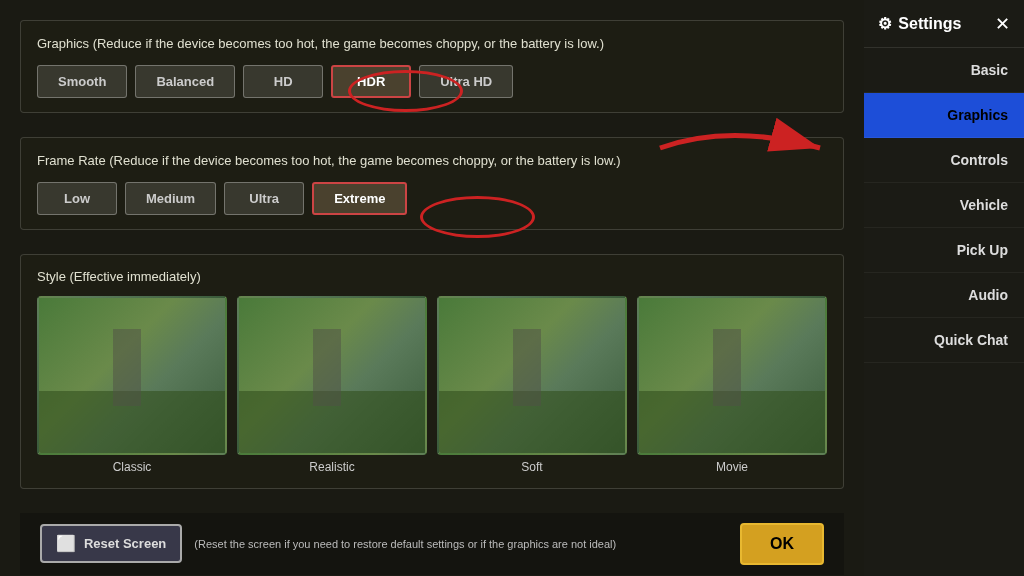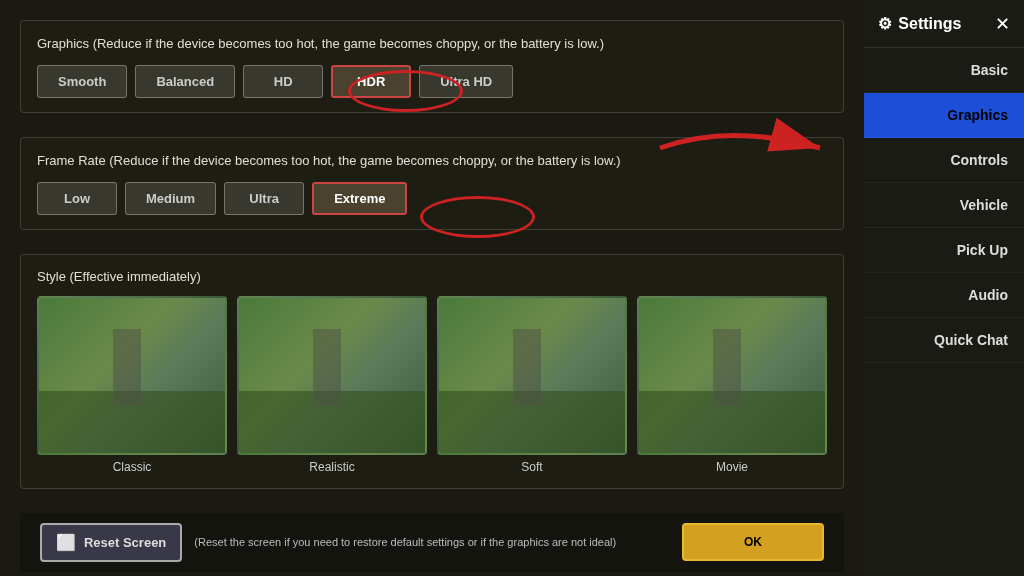--- a/index.html
+++ b/index.html
@@ -168,24 +168,24 @@
     .reset-desc {
       color: #bbb;
       font-size: 11px;
       flex: 1;
     }
 
     .ok-btn {
       background: #d4a020;
       border: 2px solid #e8b830;
       color: #000;
-      padding: 10px 60px;
-      border-radius: 4px;
-      cursor: pointer;
-      font-size: 12px;
+      padding: 10px 28px;
+      border-radius: 4px;
+      cursor: pointer;
+      font-size: 16px;
       font-weight: bold;
     }
 
     
     .sidebar {
       width: 160px;
       background: rgba(25,25,20,0.95);
       display: flex;
       flex-direction: column;
     }

